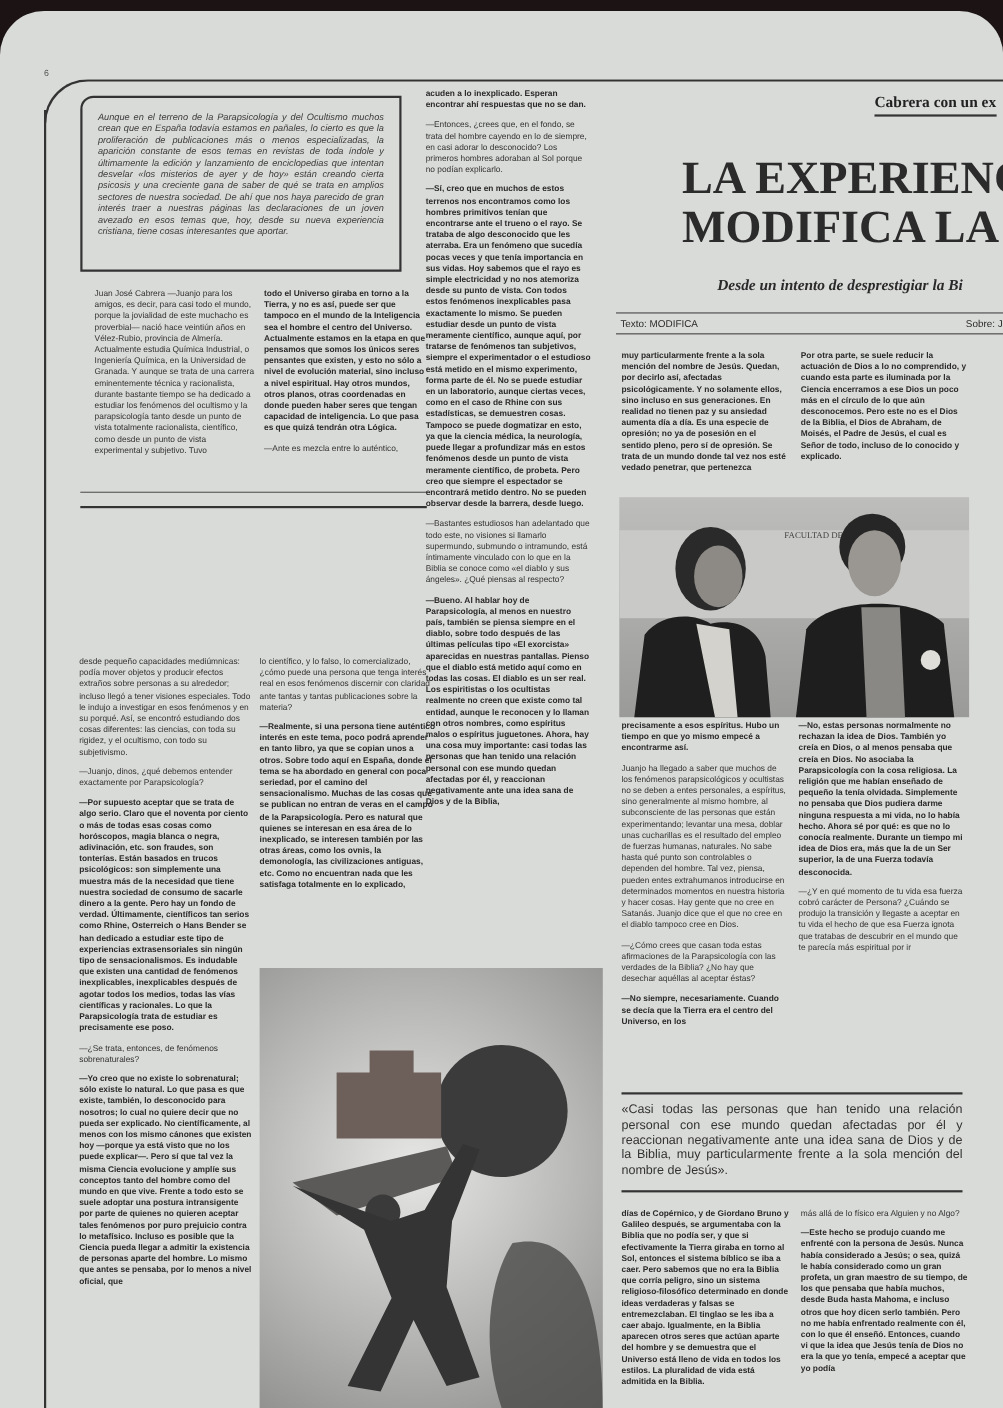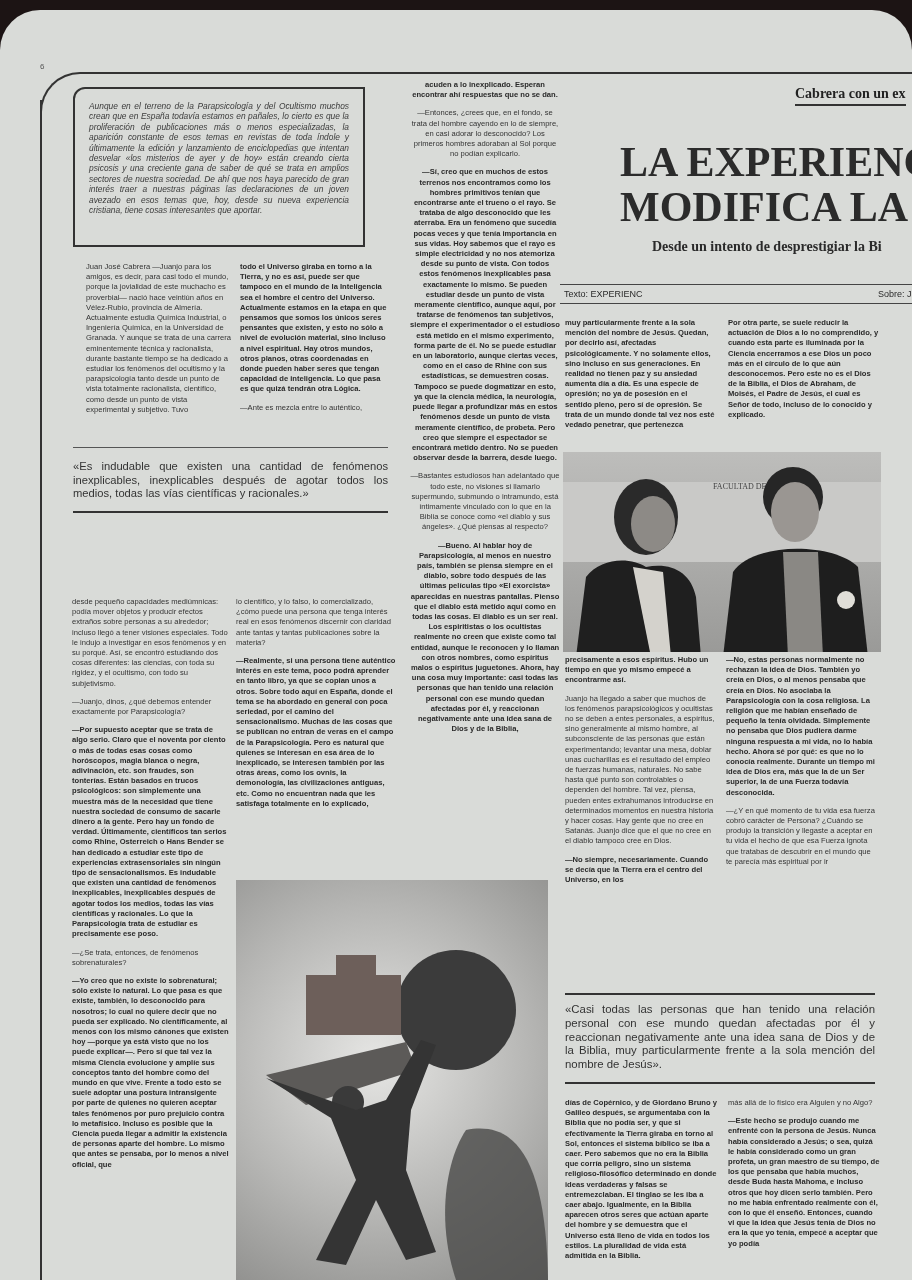--- a/index.html
+++ b/index.html
@@ -39,22 +39,22 @@
   .kicker {
     position: absolute; left: 795px; top: 86px; font-family: "Liberation Serif", serif;
     font-weight: bold; font-size: 14px; color: #222; white-space: nowrap;
     border-bottom: 2px solid #333; padding-bottom: 2px;
   }
   .headline {
     position: absolute; left: 620px; top: 140px; font-family: "Liberation Serif", serif;
     font-weight: bold; font-size: 42px; line-height: 45px; color: #2b2b2b; white-space: nowrap;
   }
   .subhead {
-    position: absolute; left: 652px; top: 239px; font-family: "Liberation Serif", serif;
-    font-weight: bold; font-size: 14px; color: #2a2a2a; white-space: nowrap;
+    position: absolute; left: 652px; top: 253px; font-family: "Liberation Serif", serif;
+    font-style: italic; font-weight: bold; font-size: 14px; color: #2a2a2a; white-space: nowrap;
   }
   .credits {
     position: absolute; left: 560px; top: 284px; width: 352px; height: 20px;
     border-top: 1px solid #444; border-bottom: 1px solid #444;
     font-size: 9px; padding-top: 4px;
   }
   .credits .left { position: absolute; left: 4px; top: 4px; }
   .credits .right { position: absolute; left: 318px; top: 4px; white-space: nowrap; }
   .quote-block {
     position: absolute; left: 73px; top: 450px; width: 315px;
@@ -100,21 +100,20 @@
 <div class="col" style="left:86px; top:262px; width:146px;">
   <p>Juan José Cabrera —Juanjo para los amigos, es decir, para casi todo el mundo, porque la jovialidad de este muchacho es proverbial— nació hace veintiún años en Vélez-Rubio, provincia de Almería. Actualmente estudia Química Industrial, o Ingeniería Química, en la Universidad de Granada. Y aunque se trata de una carrera eminentemente técnica y racionalista, durante bastante tiempo se ha dedicado a estudiar los fenómenos del ocultismo y la parapsicología tanto desde un punto de vista totalmente racionalista, científico, como desde un punto de vista experimental y subjetivo. Tuvo</p>
 </div>
 
 <div class="col" style="left:240px; top:262px; width:148px;">
   <p class="b">todo el Universo giraba en torno a la Tierra, y no es así, puede ser que tampoco en el mundo de la Inteligencia sea el hombre el centro del Universo. Actualmente estamos en la etapa en que pensamos que somos los únicos seres pensantes que existen, y esto no sólo a nivel de evolución material, sino incluso a nivel espiritual. Hay otros mundos, otros planos, otras coordenadas en donde pueden haber seres que tengan capacidad de inteligencia. Lo que pasa es que quizá tendrán otra Lógica.</p>
   <p>—Ante es mezcla entre lo auténtico,</p>
 </div>
 
 <div class="quote-block">
-  <div class="quote">«Es indudable que existen una cantidad de fenómenos inexplicables, inexplicables después de agotar todos los medios, todas las vías científicas y racionales.»</div>
 </div>
 
 <div class="col" style="left:72px; top:597px; width:158px;">
   <p>desde pequeño capacidades mediúmnicas: podía mover objetos y producir efectos extraños sobre personas a su alrededor; incluso llegó a tener visiones especiales. Todo le indujo a investigar en esos fenómenos y en su porqué. Así, se encontró estudiando dos cosas diferentes: las ciencias, con toda su rigidez, y el ocultismo, con todo su subjetivismo.</p>
   <p>—Juanjo, dinos, ¿qué debemos entender exactamente por Parapsicología?</p>
   <p class="b">—Por supuesto aceptar que se trata de algo serio. Claro que el noventa por ciento o más de todas esas cosas como horóscopos, magia blanca o negra, adivinación, etc. son fraudes, son tonterías. Están basados en trucos psicológicos: son simplemente una muestra más de la necesidad que tiene nuestra sociedad de consumo de sacarle dinero a la gente. Pero hay un fondo de verdad. Últimamente, científicos tan serios como Rhine, Osterreich o Hans Bender se han dedicado a estudiar este tipo de experiencias extrasensoriales sin ningún tipo de sensacionalismos. Es indudable que existen una cantidad de fenómenos inexplicables, inexplicables después de agotar todos los medios, todas las vías científicas y racionales. Lo que la Parapsicología trata de estudiar es precisamente ese poso.</p>
   <p>—¿Se trata, entonces, de fenómenos sobrenaturales?</p>
   <p class="b">—Yo creo que no existe lo sobrenatural; sólo existe lo natural. Lo que pasa es que existe, también, lo desconocido para nosotros; lo cual no quiere decir que no pueda ser explicado. No científicamente, al menos con los mismo cánones que existen hoy —porque ya está visto que no los puede explicar—. Pero sí que tal vez la misma Ciencia evolucione y amplíe sus conceptos tanto del hombre como del mundo en que vive. Frente a todo esto se suele adoptar una postura intransigente por parte de quienes no quieren aceptar tales fenómenos por puro prejuicio contra lo metafísico. Incluso es posible que la Ciencia pueda llegar a admitir la existencia de personas aparte del hombre. Lo mismo que antes se pensaba, por lo menos a nivel oficial, que</p>
 </div>
 
@@ -128,37 +127,37 @@
     <circle cx="220" cy="130" r="60" fill="#3b3b3b"></circle>
     <rect x="70" y="95" width="95" height="60" fill="#6d5f5a"></rect>
     <rect x="100" y="75" width="40" height="25" fill="#6d5f5a"></rect>
     <polygon points="30,195 170,162 180,190 70,225" fill="#5c5a58"></polygon>
     <circle cx="112" cy="222" r="16" fill="#3a3a3a"></circle>
     <path d="M30 198 L95 238 L120 300 L80 380 L110 385 L140 320 L170 380 L200 372 L170 290 L175 230 L200 165 L185 160 L150 220 L120 230 Z" fill="#343434"></path>
     <path d="M230 250 C280 240 310 280 312 400 L220 400 C200 340 210 280 230 250 Z" fill="#4a4a48" opacity="0.8"></path>
   </svg>
 </div>
 
-<div class="col" style="left:410px; top:80px; width:150px;text-align:center;">
+<div class="col" style="left:387px; top:80px; width:150px;">
   <p class="b">acuden a lo inexplicado. Esperan encontrar ahí respuestas que no se dan.</p>
   <p>—Entonces, ¿crees que, en el fondo, se trata del hombre cayendo en lo de siempre, en casi adorar lo desconocido? Los primeros hombres adoraban al Sol porque no podían explicarlo.</p>
   <p class="b">—Sí, creo que en muchos de estos terrenos nos encontramos como los hombres primitivos tenían que encontrarse ante el trueno o el rayo. Se trataba de algo desconocido que les aterraba. Era un fenómeno que sucedía pocas veces y que tenía importancia en sus vidas. Hoy sabemos que el rayo es simple electricidad y no nos atemoriza desde su punto de vista. Con todos estos fenómenos inexplicables pasa exactamente lo mismo. Se pueden estudiar desde un punto de vista meramente científico, aunque aquí, por tratarse de fenómenos tan subjetivos, siempre el experimentador o el estudioso está metido en el mismo experimento, forma parte de él. No se puede estudiar en un laboratorio, aunque ciertas veces, como en el caso de Rhine con sus estadísticas, se demuestren cosas. Tampoco se puede dogmatizar en esto, ya que la ciencia médica, la neurología, puede llegar a profundizar más en estos fenómenos desde un punto de vista meramente científico, de probeta. Pero creo que siempre el espectador se encontrará metido dentro. No se pueden observar desde la barrera, desde luego.</p>
   <p>—Bastantes estudiosos han adelantado que todo este, no visiones si llamarlo supermundo, submundo o intramundo, está íntimamente vinculado con lo que en la Biblia se conoce como «el diablo y sus ángeles». ¿Qué piensas al respecto?</p>
   <p class="b">—Bueno. Al hablar hoy de Parapsicología, al menos en nuestro país, también se piensa siempre en el diablo, sobre todo después de las últimas películas tipo «El exorcista» aparecidas en nuestras pantallas. Pienso que el diablo está metido aquí como en todas las cosas. El diablo es un ser real. Los espiritistas o los ocultistas realmente no creen que existe como tal entidad, aunque le reconocen y lo llaman con otros nombres, como espíritus malos o espíritus juguetones. Ahora, hay una cosa muy importante: casi todas las personas que han tenido una relación personal con ese mundo quedan afectadas por él, y reaccionan negativamente ante una idea sana de Dios y de la Biblia,</p>
 </div>
 
 <div class="kicker">Cabrera con un ex</div>
 <div class="headline">
   <div>LA EXPERIENC</div>
   <div>MODIFICA LA</div>
 </div>
 <div class="subhead">Desde un intento de desprestigiar la Bi</div>
 
 <div class="credits">
-  <span class="left">Texto: EXPERIENC</span>
+  <span class="left">Texto: MODIFICA</span>
   <span class="right">Sobre: J</span>
 </div>
 
 <div class="col" style="left:565px; top:318px; width:150px;">
   <p class="b">muy particularmente frente a la sola mención del nombre de Jesús. Quedan, por decirlo así, afectadas psicológicamente. Y no solamente ellos, sino incluso en sus generaciones. En realidad no tienen paz y su ansiedad aumenta día a día. Es una especie de opresión; no ya de posesión en el sentido pleno, pero sí de opresión. Se trata de un mundo donde tal vez nos esté vedado penetrar, que pertenezca</p>
 </div>
 <div class="col" style="left:728px; top:318px; width:152px;">
   <p class="b">Por otra parte, se suele reducir la actuación de Dios a lo no comprendido, y cuando esta parte es iluminada por la Ciencia encerramos a ese Dios un poco más en el círculo de lo que aún desconocemos. Pero este no es el Dios de la Biblia, el Dios de Abraham, de Moisés, el Padre de Jesús, el cual es Señor de todo, incluso de lo conocido y explicado.</p>
 </div>
 
@@ -176,20 +175,21 @@
     <ellipse cx="72" cy="50" rx="24" ry="30" fill="#9a9692"></ellipse>
     <path d="M0 195 L10 110 C30 80 110 80 135 105 L145 195 Z" fill="#1e1e1e"></path>
     <path d="M60 90 L65 195 L100 195 L95 90 Z" fill="#8a8884"></path>
     <circle cx="123" cy="138" r="9" fill="#e0ded8"></circle>
   </svg>
 </div>
 
 <div class="col" style="left:565px; top:655px; width:152px;">
   <p class="b">precisamente a esos espíritus. Hubo un tiempo en que yo mismo empecé a encontrarme así.</p>
   <p>Juanjo ha llegado a saber que muchos de los fenómenos parapsicológicos y ocultistas no se deben a entes personales, a espíritus, sino generalmente al mismo hombre, al subconsciente de las personas que están experimentando; levantar una mesa, doblar unas cucharillas es el resultado del empleo de fuerzas humanas, naturales. No sabe hasta qué punto son controlables o dependen del hombre. Tal vez, piensa, pueden entes extrahumanos introducirse en determinados momentos en nuestra historia y hacer cosas. Hay gente que no cree en Satanás. Juanjo dice que el que no cree en el diablo tampoco cree en Dios.</p>
+  <p>—¿Cómo crees que casan toda estas afirmaciones de la Parapsicología con las verdades de la Biblia? ¿No hay que desechar aquéllas al aceptar éstas?</p>
   <p class="b">—No siempre, necesariamente. Cuando se decía que la Tierra era el centro del Universo, en los</p>
 </div>
 <div class="col" style="left:726px; top:655px; width:152px;">
   <p class="b">—No, estas personas normalmente no rechazan la idea de Dios. También yo creía en Dios, o al menos pensaba que creía en Dios. No asociaba la Parapsicología con la cosa religiosa. La religión que me habían enseñado de pequeño la tenía olvidada. Simplemente no pensaba que Dios pudiera darme ninguna respuesta a mi vida, no lo había hecho. Ahora sé por qué: es que no lo conocía realmente. Durante un tiempo mi idea de Dios era, más que la de un Ser superior, la de una Fuerza todavía desconocida.</p>
   <p>—¿Y en qué momento de tu vida esa fuerza cobró carácter de Persona? ¿Cuándo se produjo la transición y llegaste a aceptar en tu vida el hecho de que esa Fuerza ignota que tratabas de descubrir en el mundo que te parecía más espiritual por ir</p>
 </div>
 
 <div class="quote2">
   <div>«Casi todas las personas que han tenido una relación personal con ese mundo quedan afectadas por él y reaccionan negativamente ante una idea sana de Dios y de la Biblia, muy particularmente frente a la sola mención del nombre de Jesús».</div>
 </div>

